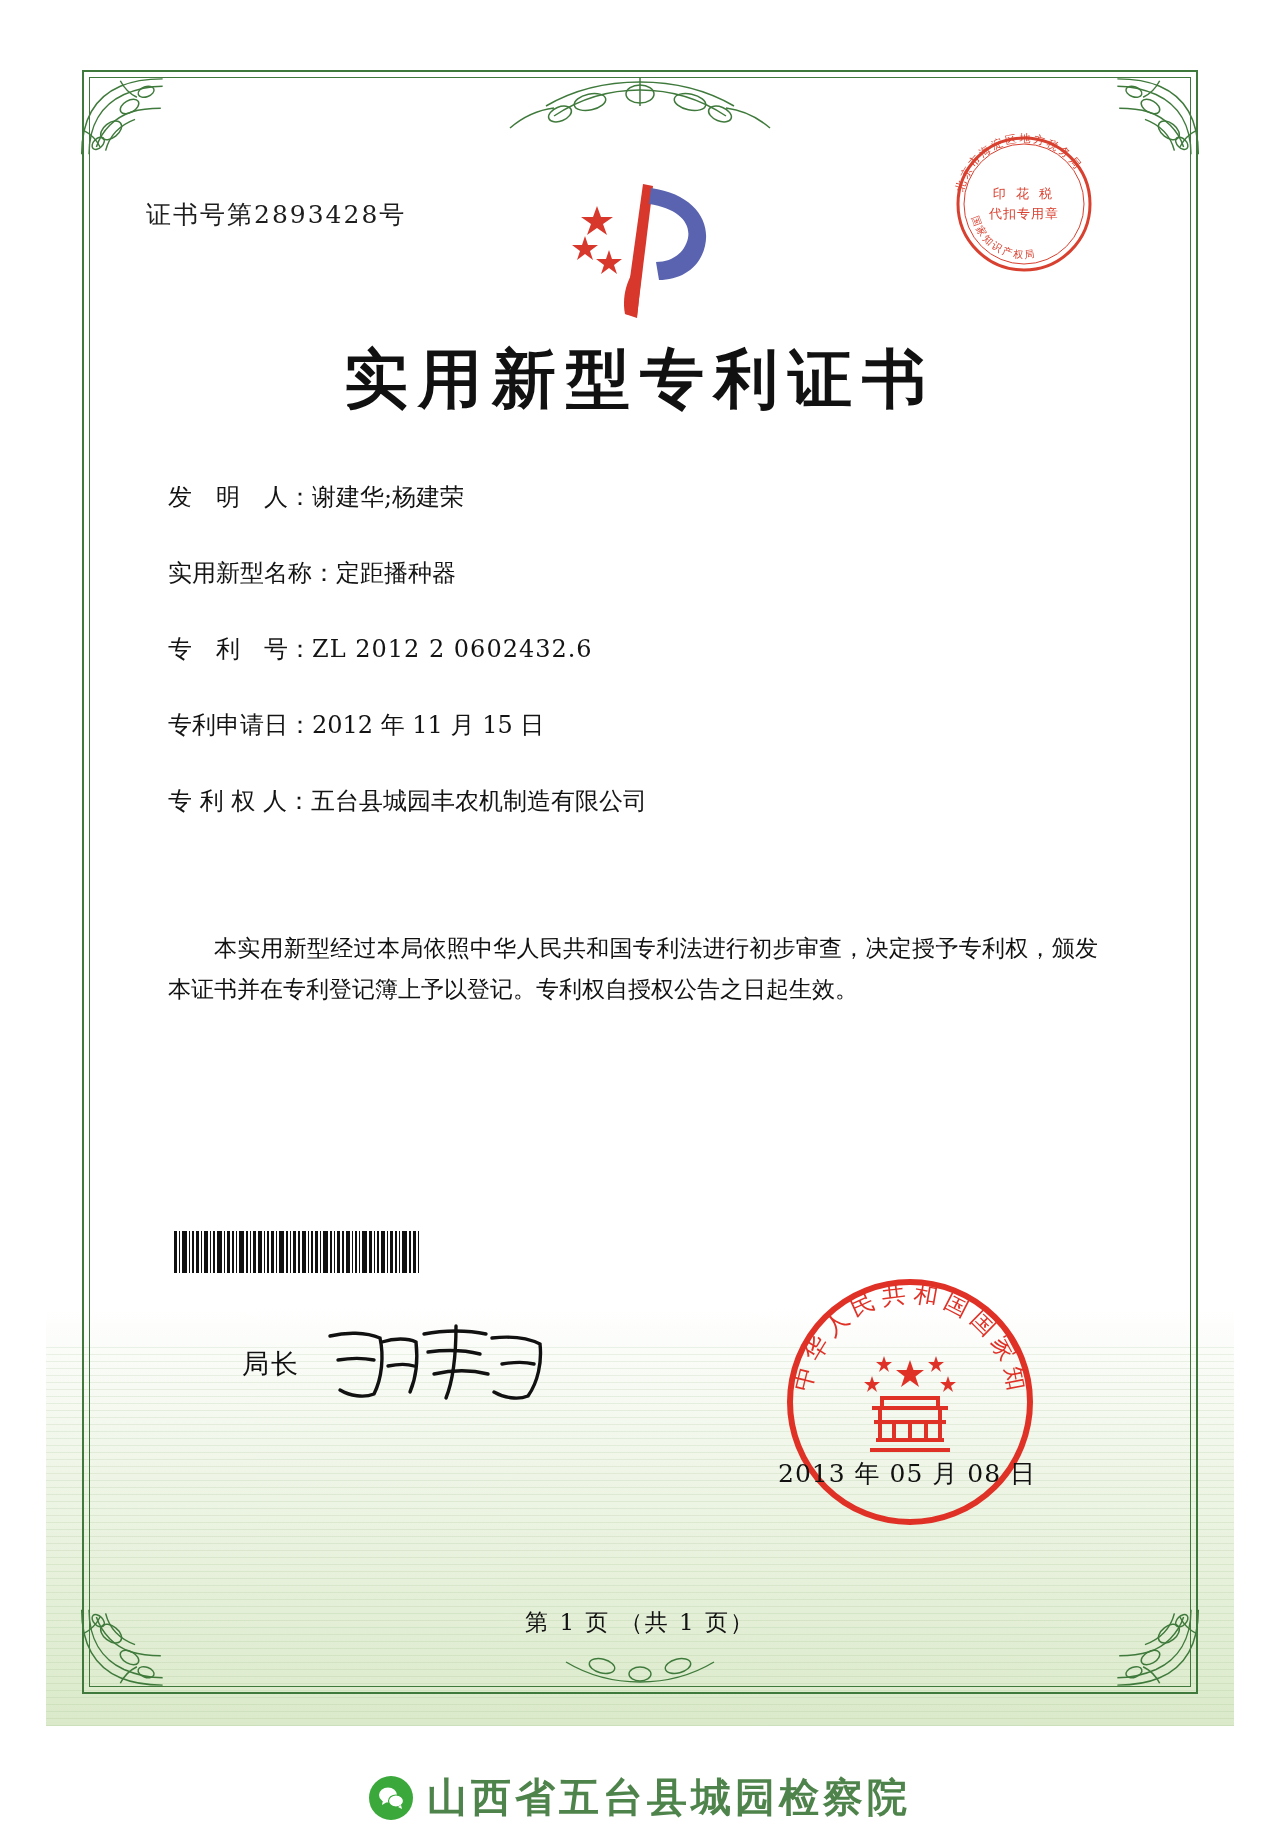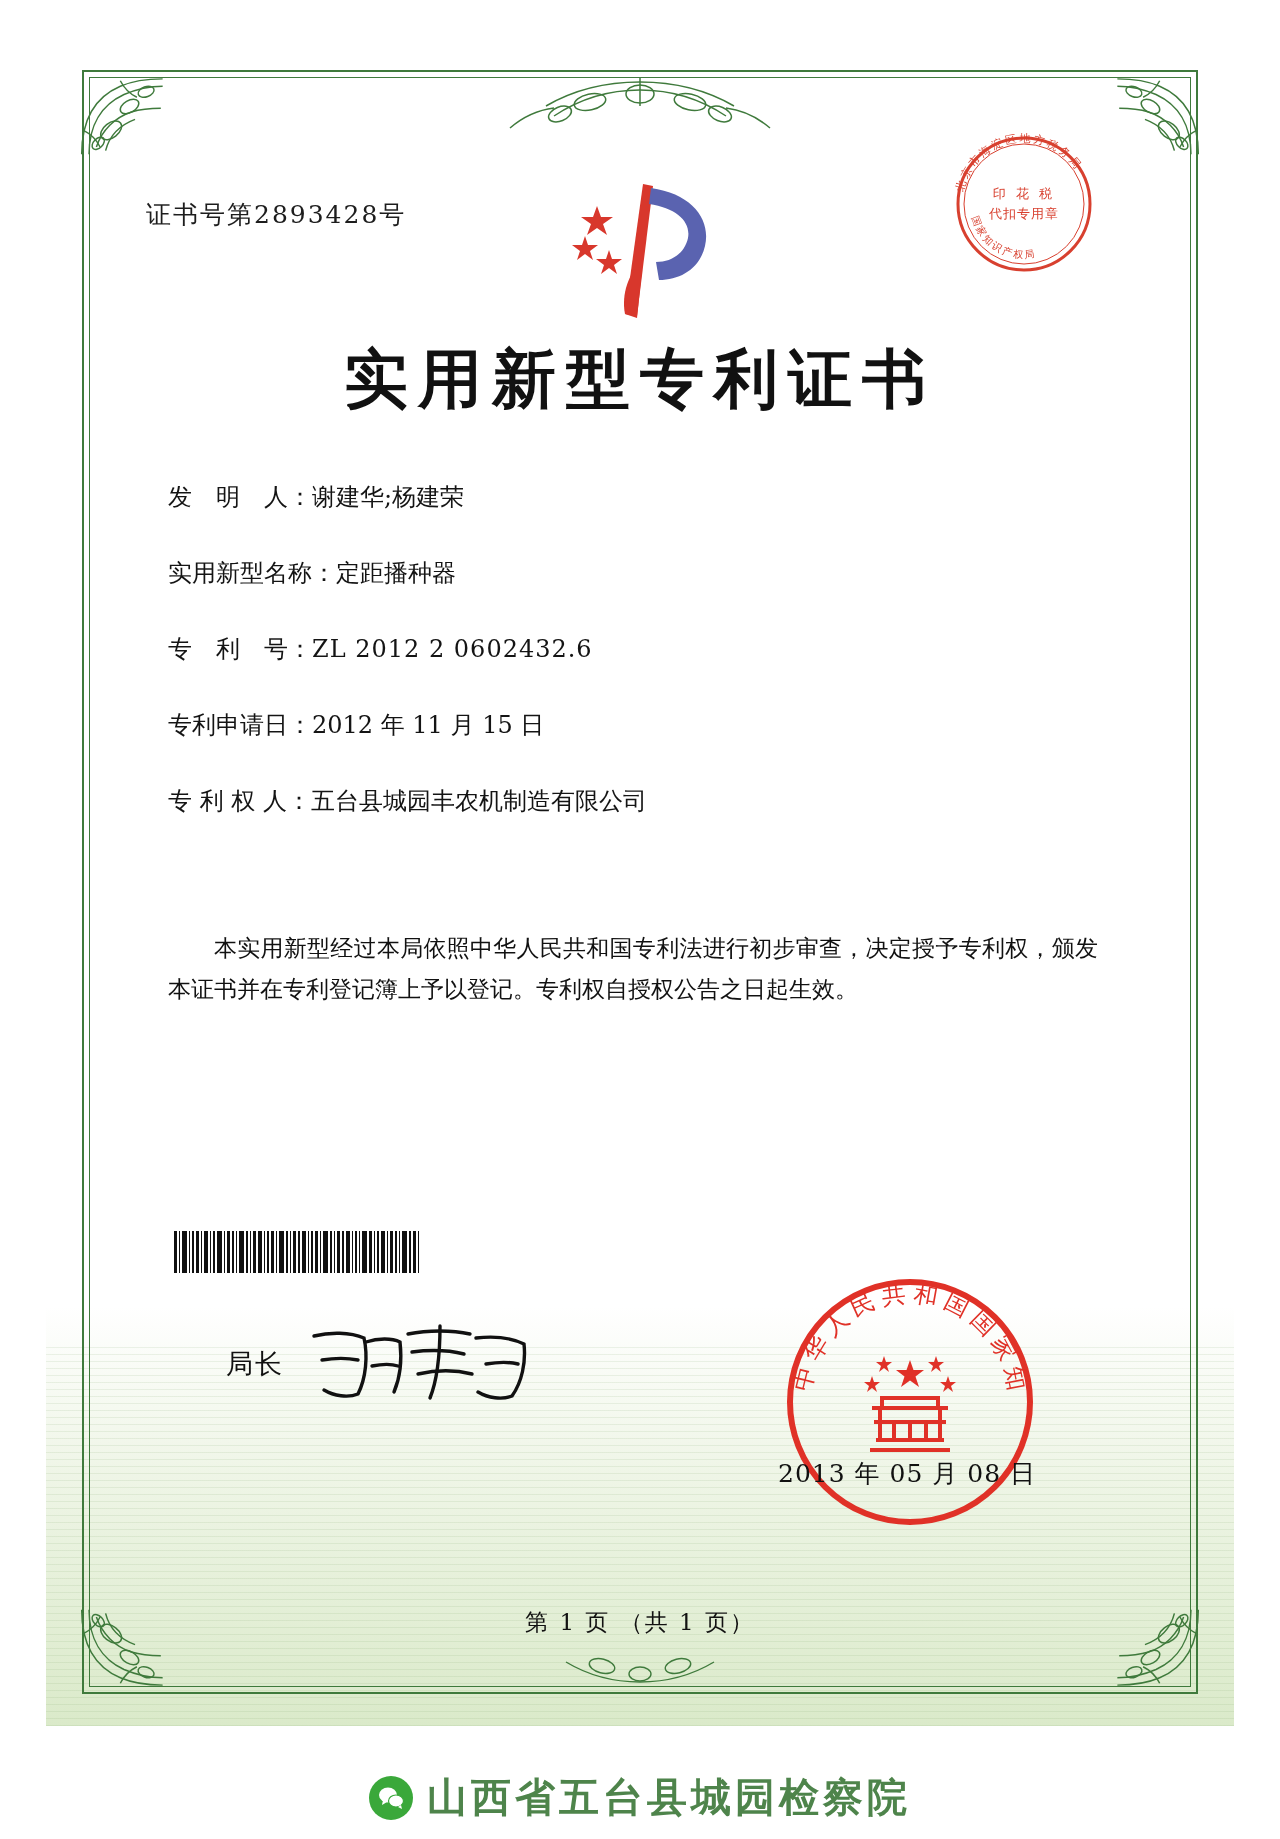--- a/index.html
+++ b/index.html
@@ -208,21 +208,21 @@
   .barcode i {
     display: block;
     background: #111;
     height: 100%;
     margin-right: 2px;
   }
 
   
   .sig-row {
     position: absolute;
-    left: 180px;
+    left: 196px;
     top: 1280px;
     display: flex;
     align-items: center;
   }
   .sig-label {
     font-size: 27px;
     color: #111;
     letter-spacing: 2px;
     font-family: "DejaVu Serif", "Liberation Serif", serif;
   }

